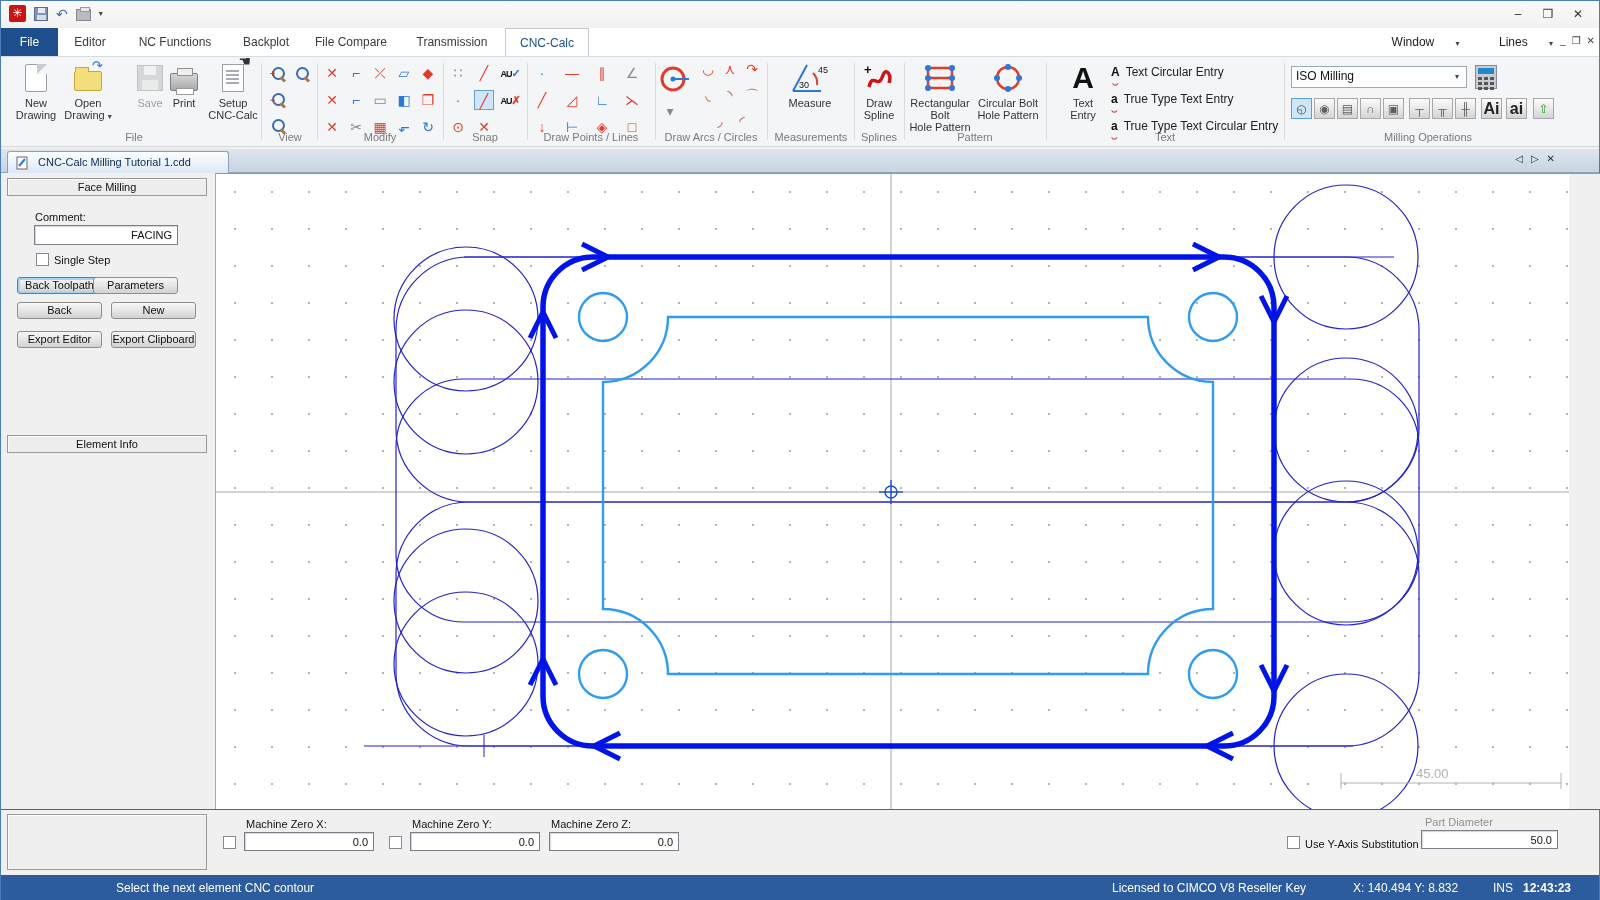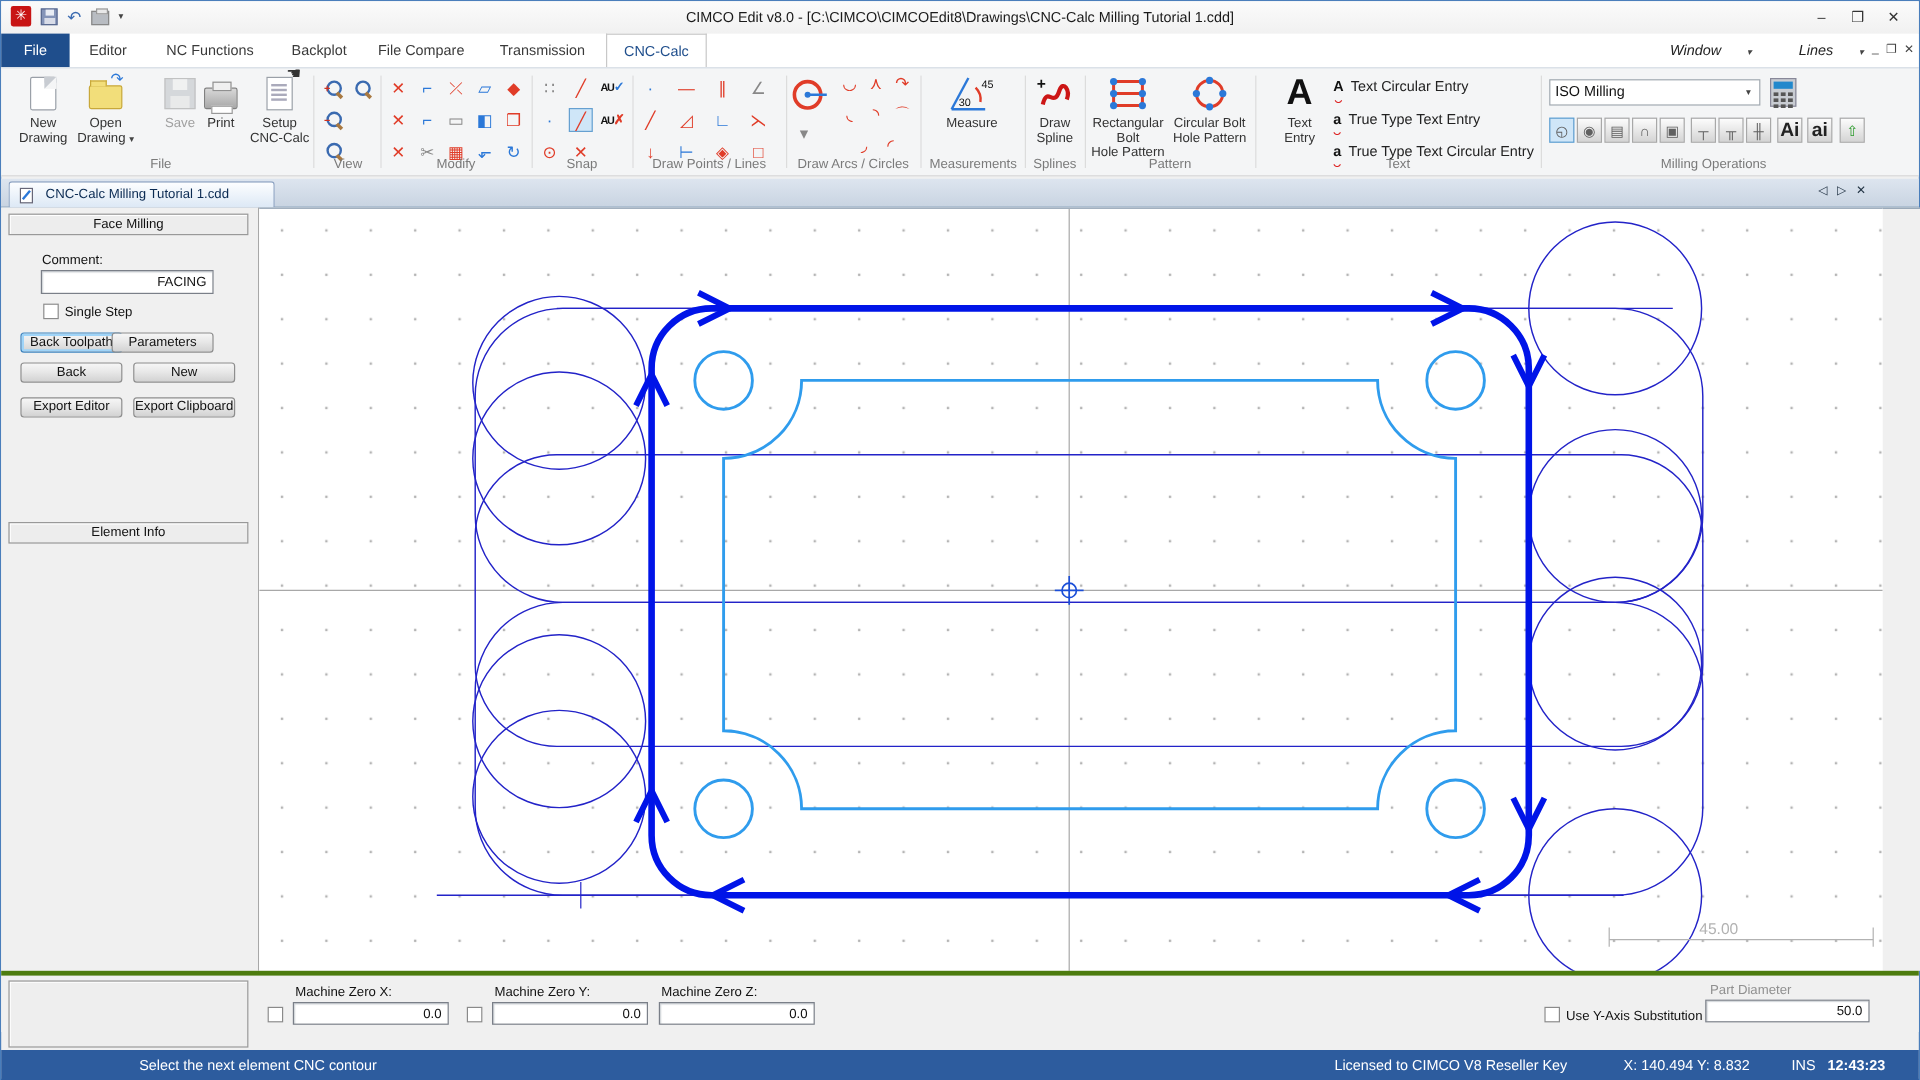--- a/index.html
+++ b/index.html
@@ -21,21 +21,21 @@
   .title-text { position:absolute; left:0; right:0; top:6px; text-align:center; font-size:12px; color:#1a1a1a; }
   .winbtns { position:absolute; right:6px; top:3px; display:flex; }
   .winbtn { width:30px; height:20px; text-align:center; font-size:12px; line-height:20px; color:#333; }
 
   
   .menubar { position:absolute; left:0; top:27px; width:100%; height:28px; background:#ffffff; }
   .menutab { position:absolute; top:0; height:28px; line-height:28px; font-size:12px; color:#3a3a3a; text-align:center; }
   .menutab.file { left:0; width:57px; background:#1f4e8c; color:#fff; }
   .menutab.active { background:#fff; border:1px solid #c8c8c8; border-bottom:none; color:#1f4e8c; }
   .menu-right { position:absolute; right:46px; top:0; height:28px; line-height:28px; font-size:12px; color:#222; }
-  .menu-right span { margin-left:18px;font-style:italic; }
+  .menu-right span { margin-left:18px; }
   .caret { font-size:8px; color:#444; }
   .ribbonwinbtns { position:absolute; right:4px; top:7px; display:flex; gap:6px; font-size:10px; color:#444; }
 
   
   .ribbon { position:absolute; left:0; top:55px; width:100%; height:91px; background:#f4f5f6; border-top:1px solid #d5dce5; border-bottom:1px solid #d8d8d8; }
   .rgroup-label { position:absolute; bottom:3px; font-size:11px; color:#7a7a7a; text-align:center; width:100%; }
   .rgroup { position:absolute; top:0; height:100%; }
   .rdiv { position:absolute; top:6px; bottom:6px; width:1px; background:#dcdcdc; }
   .bigbtn { position:absolute; top:4px; text-align:center; font-size:11px; color:#333; }
   .bigbtn .ic { height:34px; display:flex; align-items:center; justify-content:center; margin-bottom:2px; }
@@ -93,21 +93,21 @@
   .commentfield { position:absolute; left:33px; top:52px; width:144px; height:20px; font-size:11px; color:#111; text-align:right; padding:3px 5px 0 0; }
   .cb { position:absolute; width:13px; height:13px; background:#fff; border:1px solid #8a8a8a; }
   .pbtn { position:absolute; width:85px; height:17px; background:linear-gradient(#f6f6f6,#e8e8e8 45%,#d2d2d2); border:1px solid #8e8e8e; border-radius:3px; font-size:11px; color:#111; text-align:center; line-height:15px; }
   .pbtn.focus { border:1px solid #3e85c0; box-shadow:inset 0 0 0 2px #9fd4f8; }
 
   
   .canvas { position:absolute; left:215px; top:172px; width:1353px; height:636px; background:#fff; border-top:1px solid #8698ac; }
   .rightstrip { position:absolute; left:1568px; top:172px; width:32px; height:636px; background:#f0f0f0; border-top:1px solid #8698ac; }
 
   
-  .machinebar { position:absolute; left:0; top:808px; width:100%; height:51px; background:#f0f0f0; border-top:4px solid #4d7c0f;padding-left:39px; }
+  .machinebar { position:absolute; left:0; top:808px; width:100%; height:51px; background:#f0f0f0; border-top:1px solid #4d7c0f;padding-left:39px; }
   .mz-left { position:absolute; left:6px; top:4px; width:200px; height:56px; background:#eeeeee; border:1px solid #9a9a9a; box-shadow:inset 1px 1px 0 #fff; }
   .mzlabel { position:absolute; font-size:11px; color:#111; }
   .mzfield { position:absolute; height:19px; font-size:11px; color:#111; text-align:right; padding:3px 5px 0 0; }
   .graylabel { color:#909090; }
 
   
   .statusbar { position:absolute; left:0; top:874px; width:100%; height:36px; background:#2d5c9e; color:#fff; font-size:12px; }
   .statusbar span { position:absolute; top:6px; white-space:nowrap; }
 </style>
 </head>
@@ -116,21 +116,20 @@
 <div class="window">
 
   <div class="titlebar">
     <div class="qat">
       <div class="applogo">✳</div>
       <div class="floppy"></div>
       <div class="undoico">↶</div>
       <div class="printico"></div>
       <div class="qat-caret caret">▾</div>
     </div>
-    <div class="title-text">CIMCO Edit v8.0 - [C:\CIMCO\CIMCOEdit8\Drawings\CNC-Calc Milling Tutorial 1.cdd]</div>
     <div class="winbtns">
       <div class="winbtn">–</div>
       <div class="winbtn">❒</div>
       <div class="winbtn">✕</div>
     </div>
   </div>
 
   <div class="menubar">
     <div class="menutab file">File</div>
     <div class="menutab" style="left:60px;width:58px;">Editor</div>

